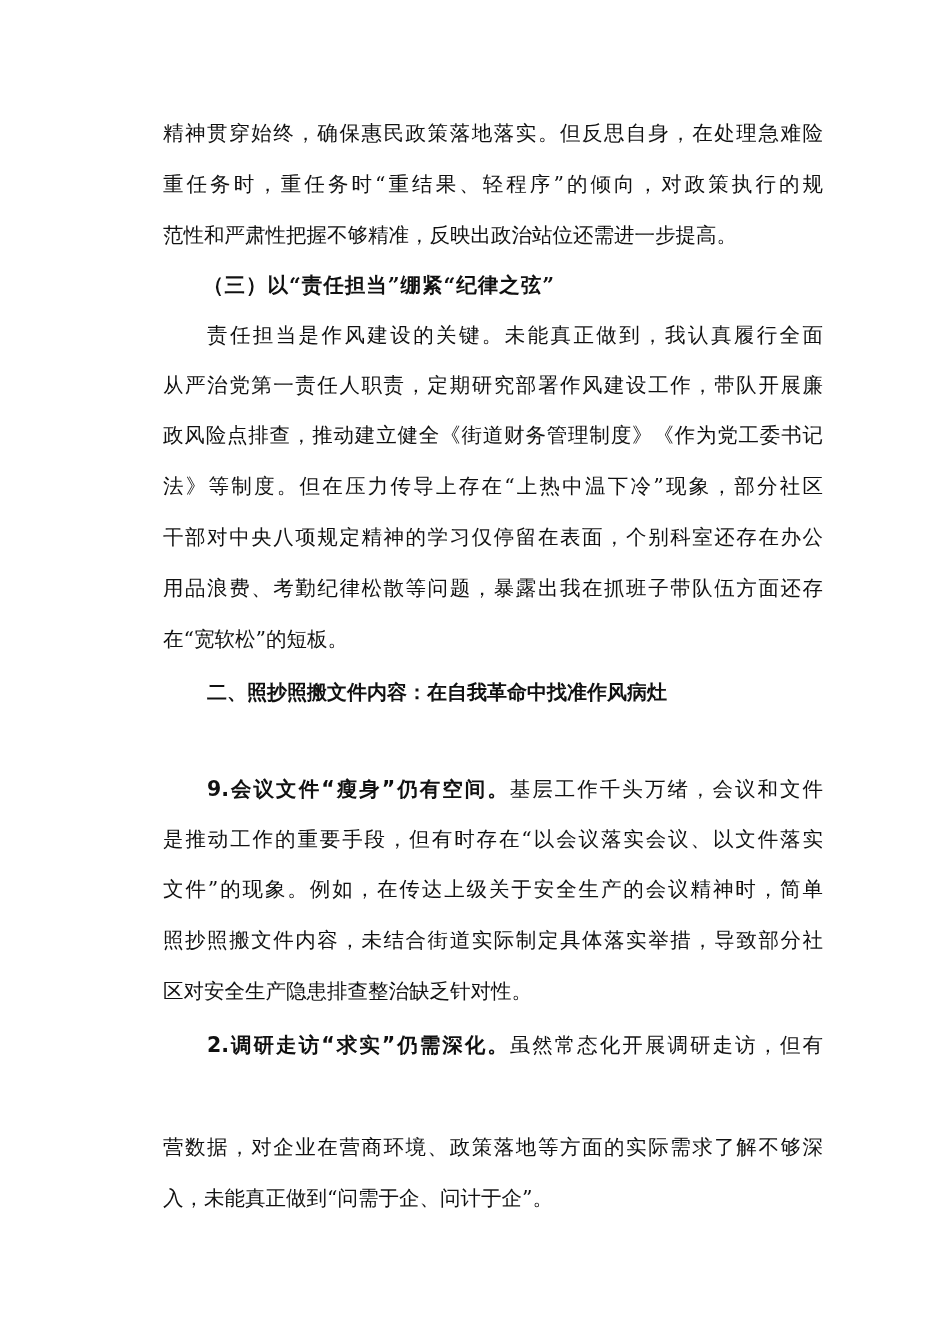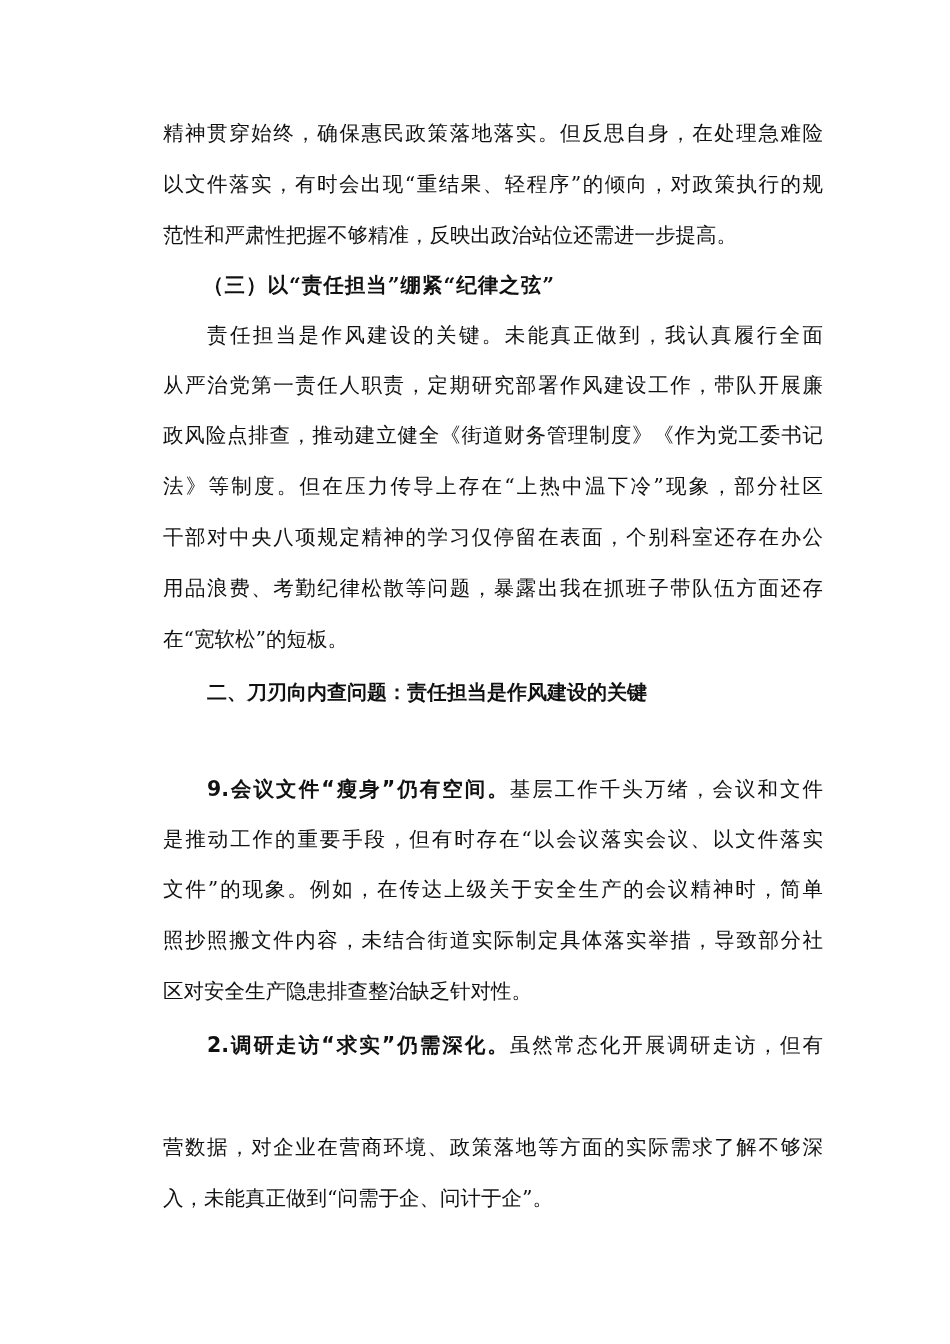--- a/index.html
+++ b/index.html
@@ -52,34 +52,34 @@
       font-weight: bold;
     }
     .lead { font-weight: bold; font-family: "DejaVu Sans", "Liberation Sans", sans-serif; }
   </style>
 </head>
 <body>
 
 <div class="page">
 
   <div class="line" style="top:118px">精神贯穿始终，确保惠民政策落地落实。但反思自身，在处理急难险</div>
-  <div class="line" style="top:169px">以文件落实，有时会出现“重结果、轻程序”的倾向，对政策执行的规</div>
+  <div class="line" style="top:169px">重任务时，重任务时“重结果、轻程序”的倾向，对政策执行的规</div>
   <div class="line last" style="top:220px">范性和严肃性把握不够精准，反映出政治站位还需进一步提高。</div>
 
   <div class="line h3" style="top:270px">（三）以“责任担当”绷紧“纪律之弦”</div>
 
   <div class="line indent" style="top:320px">责任担当是作风建设的关键。未能真正做到，我认真履行全面</div>
   <div class="line" style="top:370px">从严治党第一责任人职责，定期研究部署作风建设工作，带队开展廉</div>
   <div class="line" style="top:420px">政风险点排查，推动建立健全《街道财务管理制度》《作为党工委书记</div>
   <div class="line" style="top:471px">法》等制度。但在压力传导上存在“上热中温下冷”现象，部分社区</div>
   <div class="line" style="top:522px">干部对中央八项规定精神的学习仅停留在表面，个别科室还存在办公</div>
   <div class="line" style="top:573px">用品浪费、考勤纪律松散等问题，暴露出我在抓班子带队伍方面还存</div>
   <div class="line last" style="top:624px">在“宽软松”的短板。</div>
 
-  <div class="line h2" style="top:677px">二、刀刃向内查问题：责任担当是作风建设的关键</div>
+  <div class="line h2" style="top:677px">二、照抄照搬文件内容：在自我革命中找准作风病灶</div>
 
 
   <div class="line indent" style="top:774px"><span class="lead">9.会议文件“瘦身”仍有空间。</span><span>基层工作千头万绪，会议和文件</span></div>
   <div class="line" style="top:824px">是推动工作的重要手段，但有时存在“以会议落实会议、以文件落实</div>
   <div class="line" style="top:874px">文件”的现象。例如，在传达上级关于安全生产的会议精神时，简单</div>
   <div class="line" style="top:925px">照抄照搬文件内容，未结合街道实际制定具体落实举措，导致部分社</div>
   <div class="line last" style="top:976px">区对安全生产隐患排查整治缺乏针对性。</div>
 
   <div class="line indent" style="top:1030px"><span class="lead">2.调研走访“求实”仍需深化。</span><span>虽然常态化开展调研走访，但有</span></div>
   <div class="line" style="top:1132px">营数据，对企业在营商环境、政策落地等方面的实际需求了解不够深</div>

